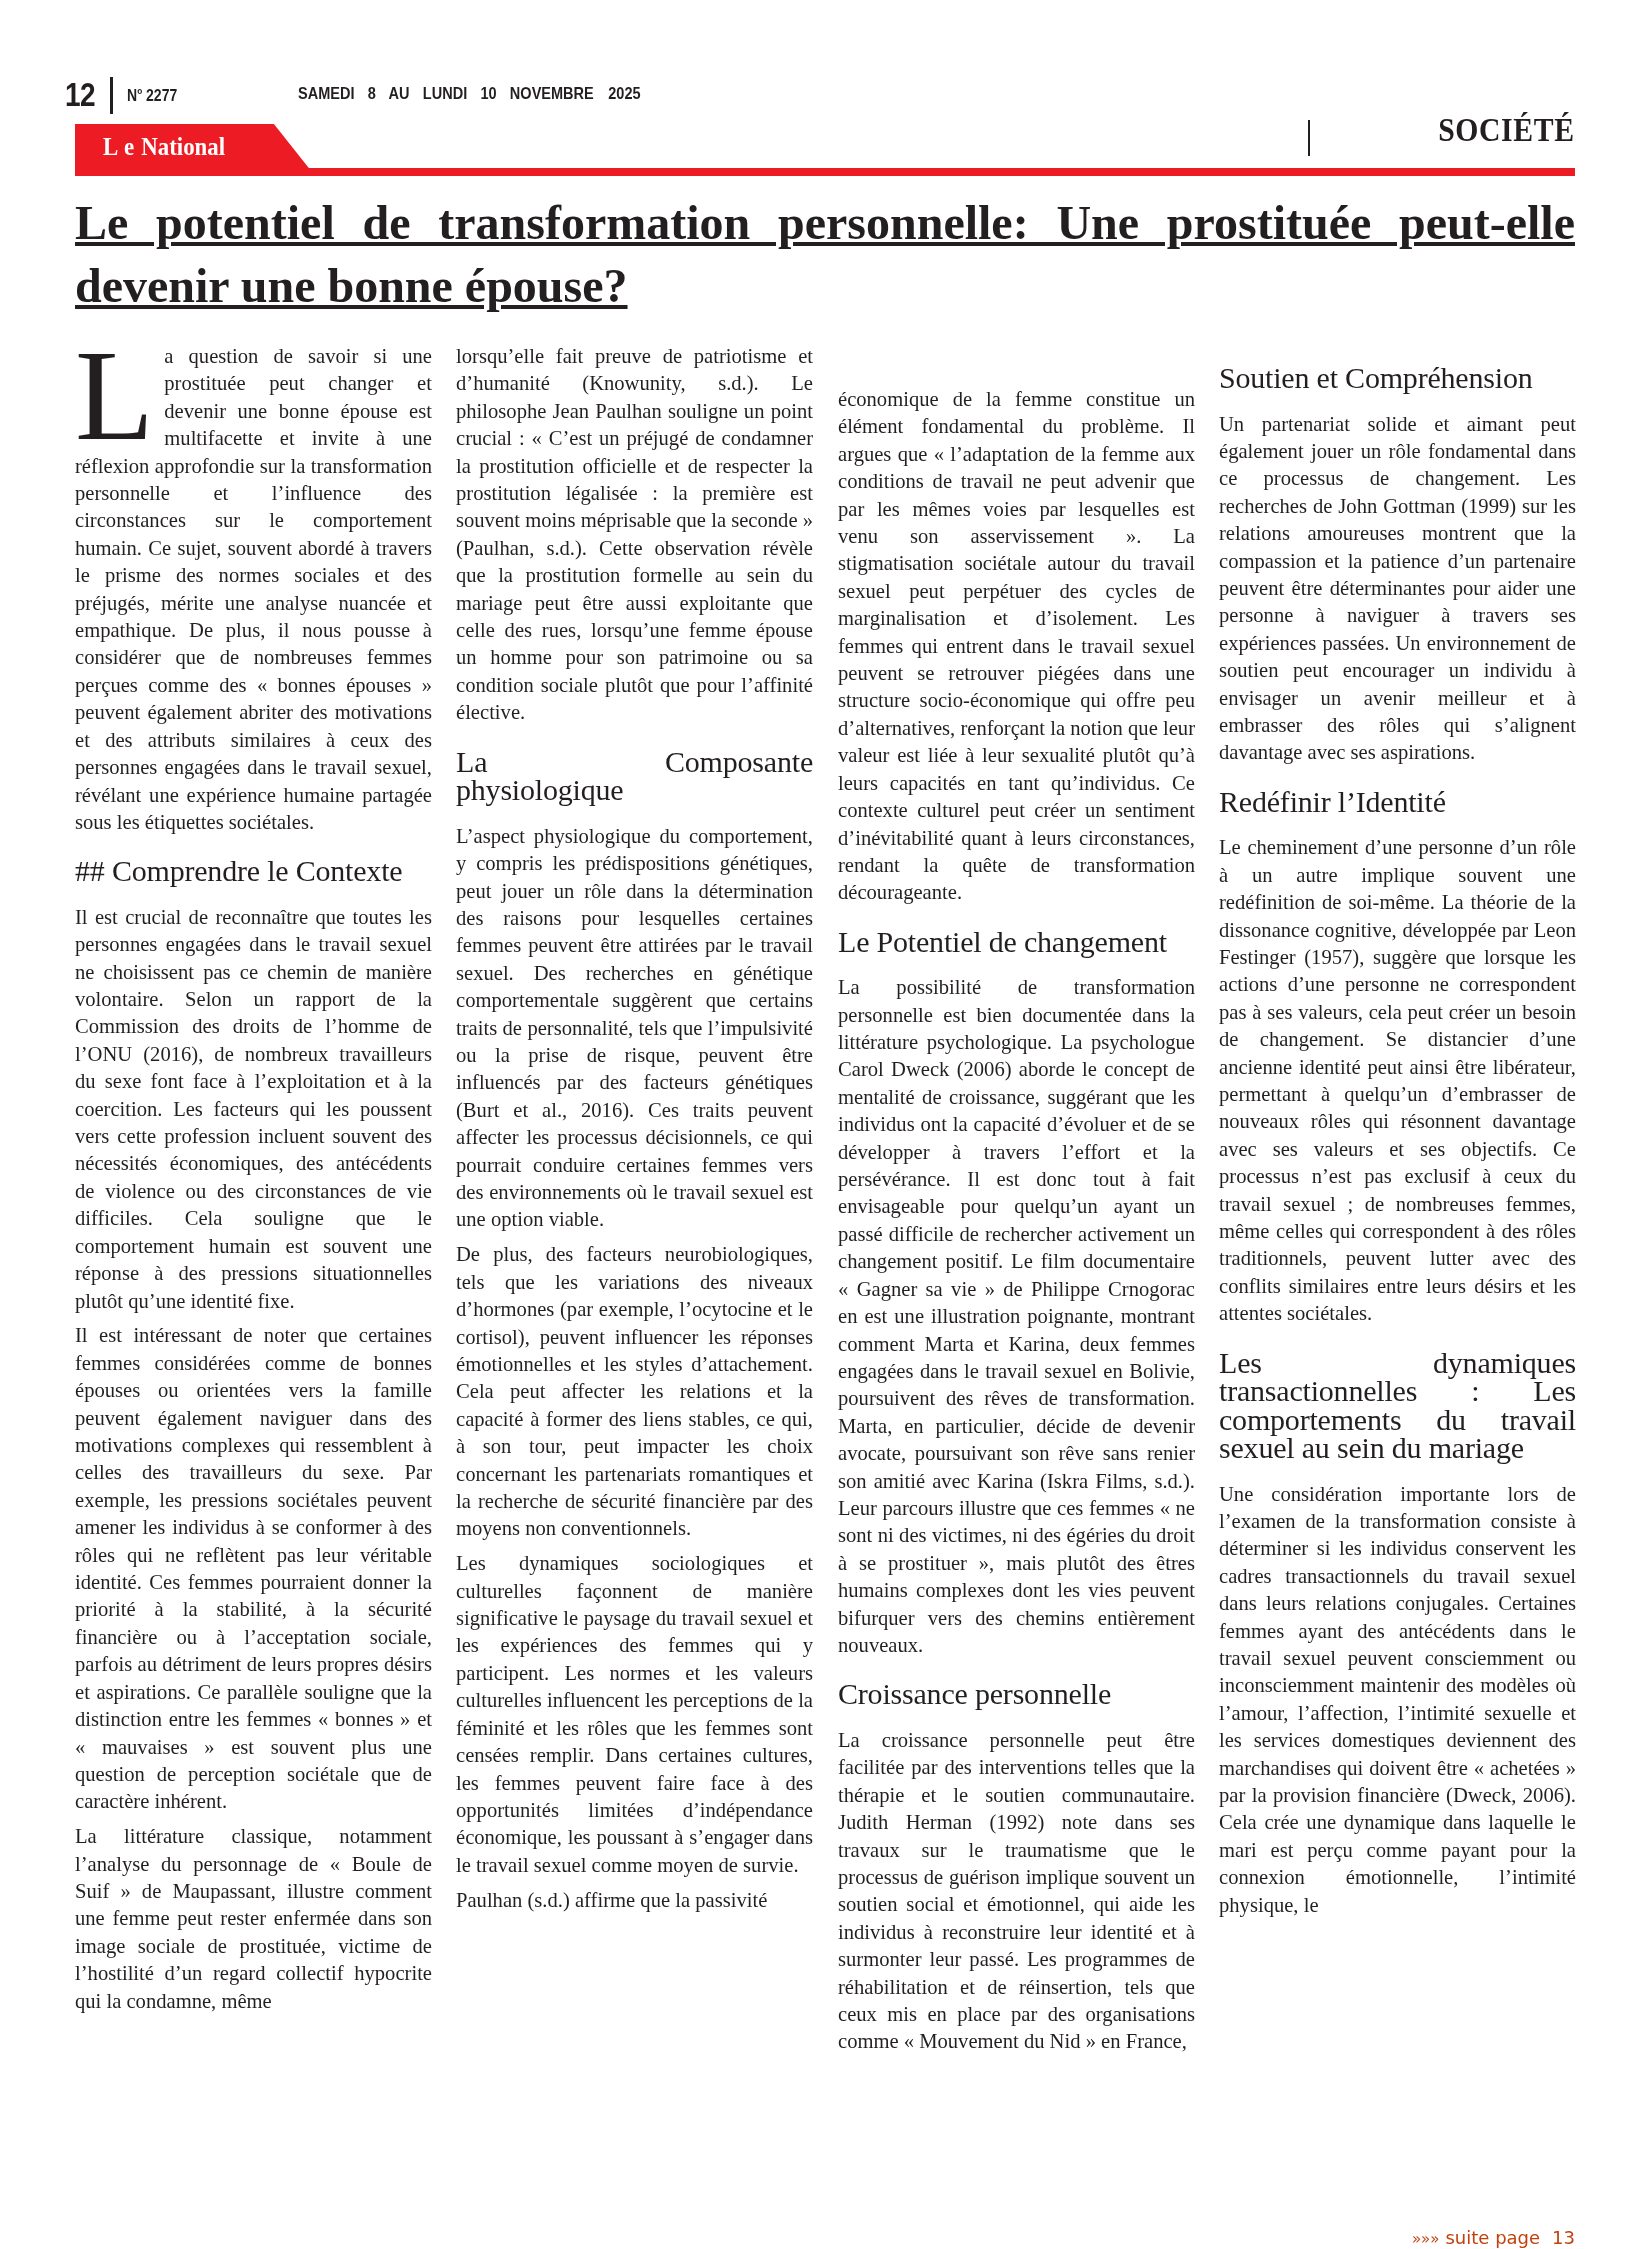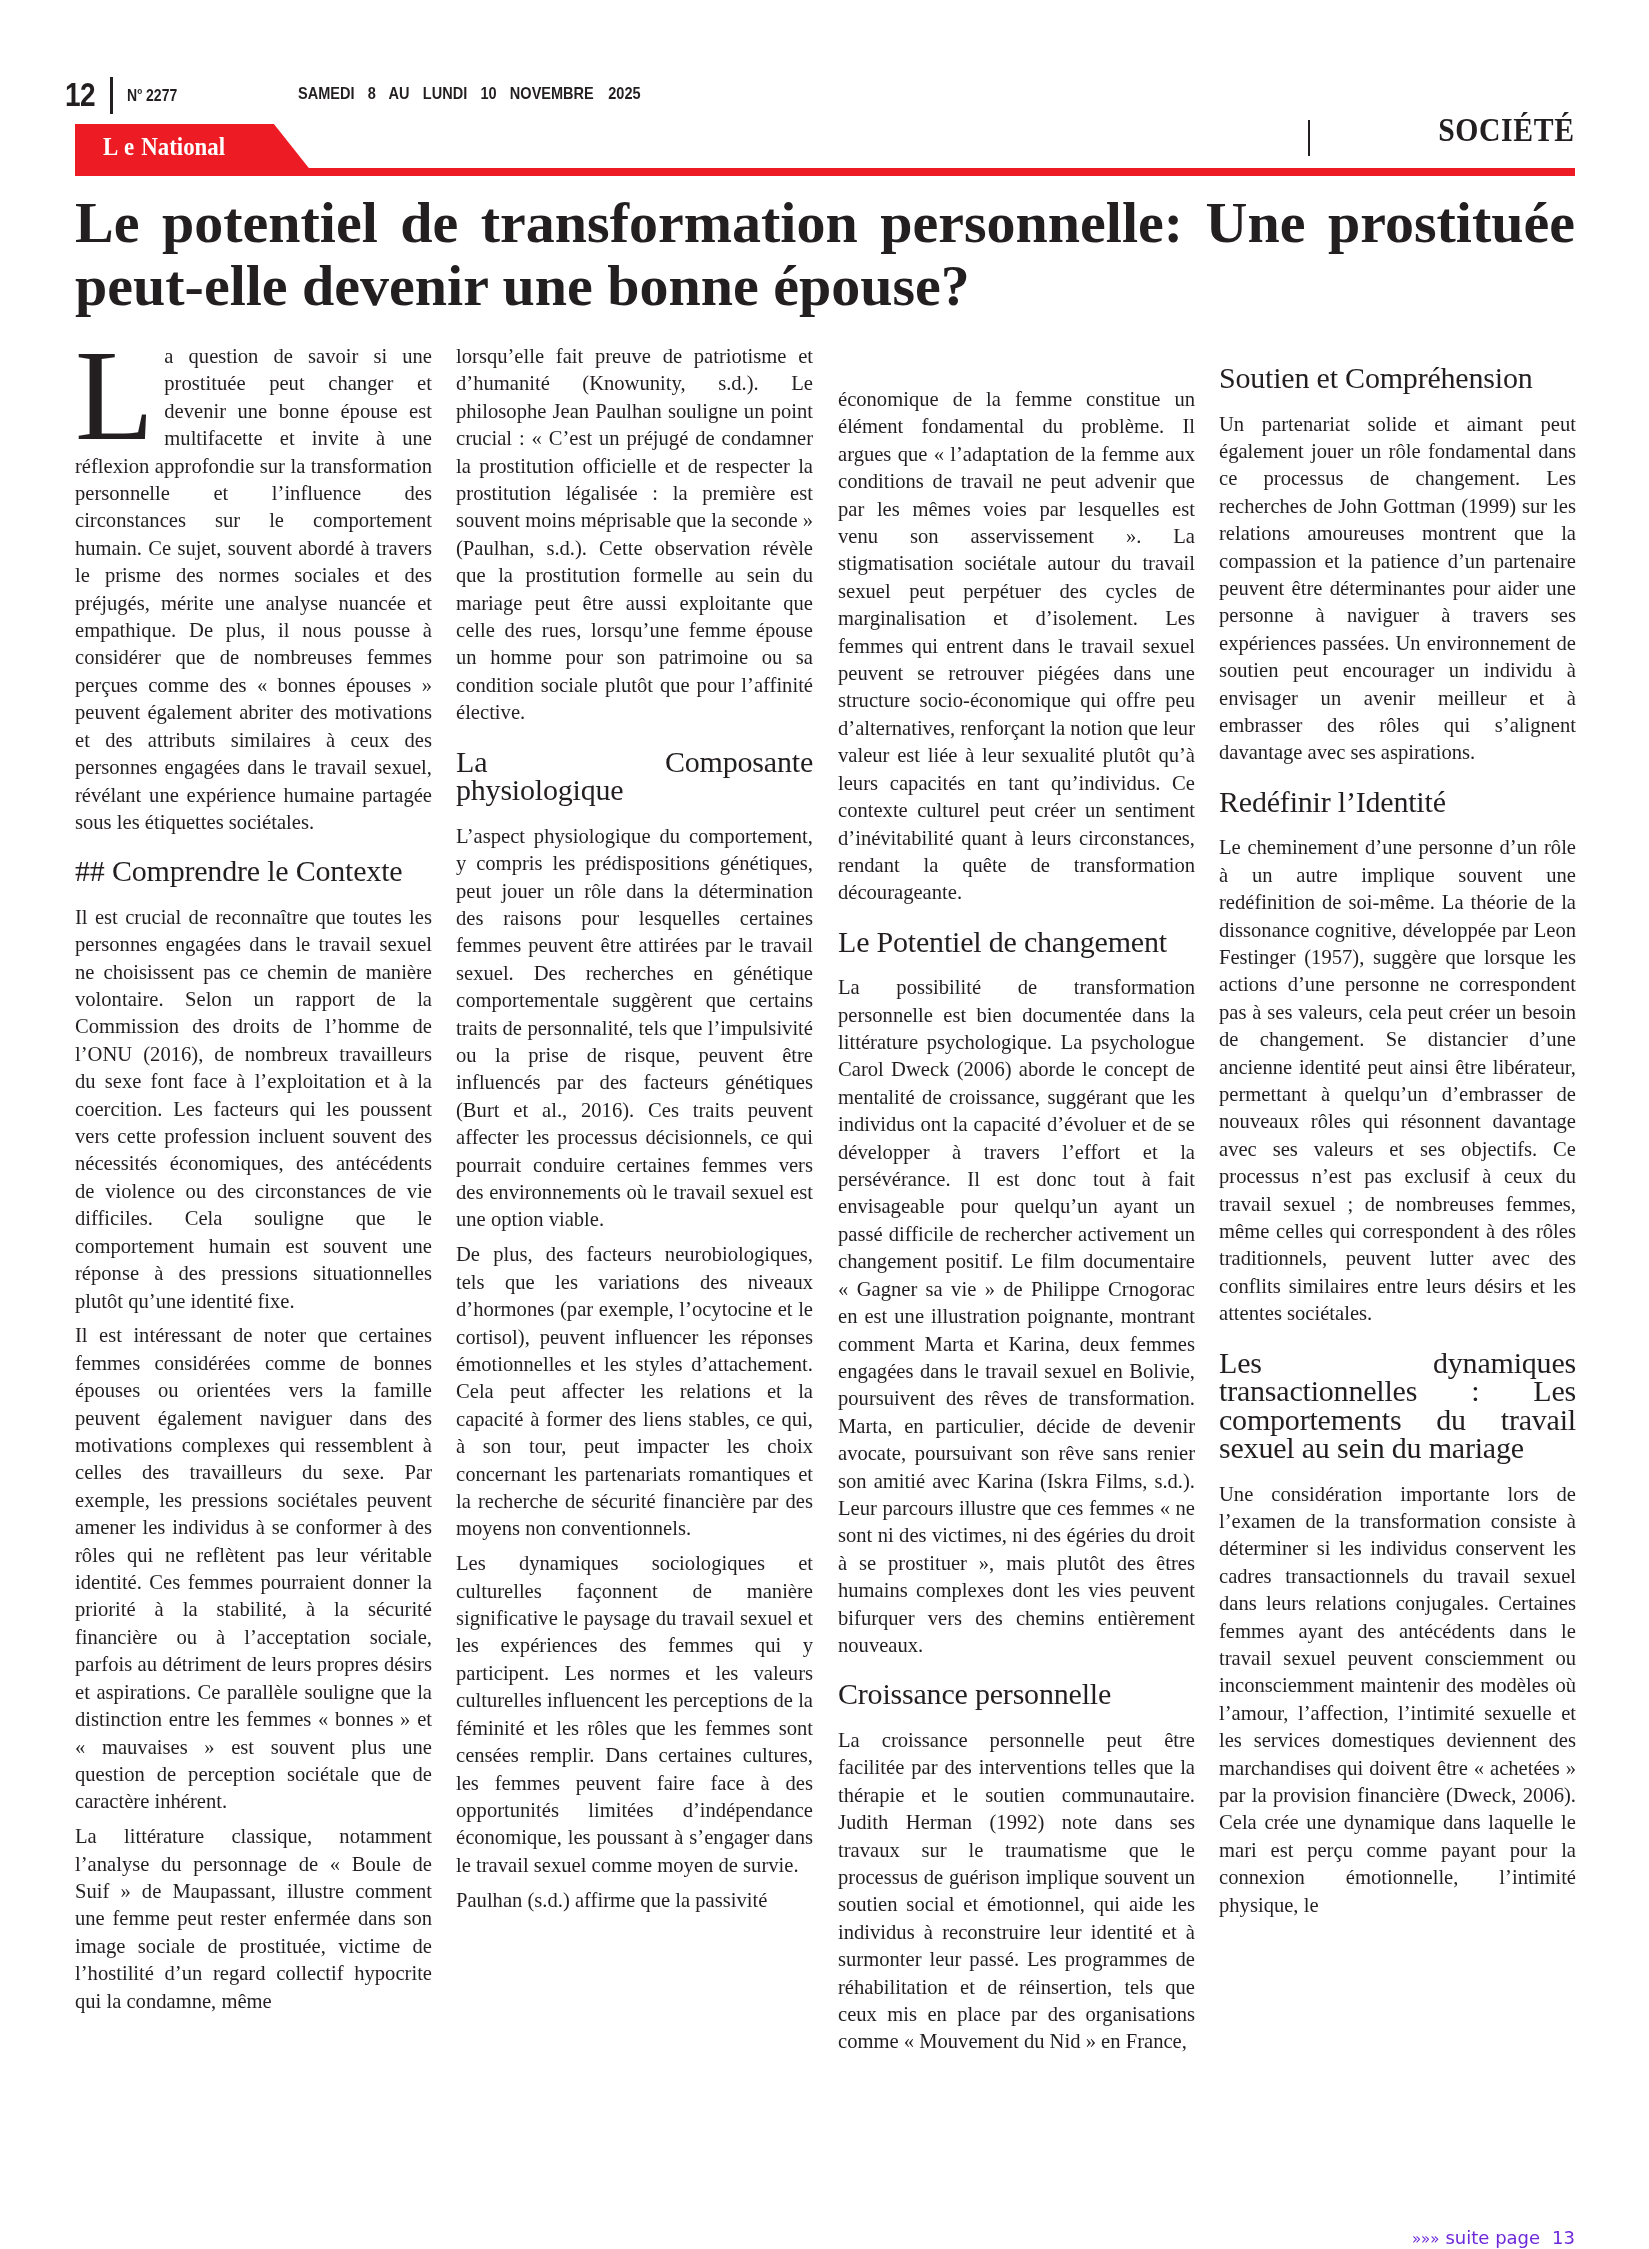--- a/index.html
+++ b/index.html
@@ -13,29 +13,29 @@
   .issue sup { font-size: 9.7px; }
   .date { position: absolute; left: 298px; top: 84px; font-family: "Liberation Sans", sans-serif; font-weight: 700; font-size: 16.5px; color: #231f20; word-spacing: 10.5px; transform: scaleX(0.88); transform-origin: left center; white-space: nowrap; }
   .date .year { margin-left: 16.5px; }
 
   .brand-band { position: absolute; left: 75px; top: 124px; width: 234px; height: 52px; background: #ed1c24; clip-path: polygon(0 0, 85% 0, 100% 85%, 100% 100%, 0 100%); }
   .brand { position: absolute; left: 103px; top: 132px; font-family: "Liberation Serif", serif; font-weight: 700; font-size: 26px; color: #ffffff; word-spacing: 1.5px; transform: scaleX(0.88); transform-origin: left center; white-space: nowrap; }
   .red-rule { position: absolute; left: 75px; top: 168px; width: 1500px; height: 8.2px; background: #ed1c24; }
   .section-bar { position: absolute; left: 1308px; top: 120px; width: 2.2px; height: 36px; background: #231f20; }
   .section { position: absolute; right: 75px; top: 112px; font-family: "Liberation Serif", serif; font-weight: 700; font-size: 33px; letter-spacing: 0.7px; color: #231f20; transform: scaleX(0.9); transform-origin: right center; }
 
-  .headline { position: absolute; left: 75px; top: 191px; width: 1500px; font-family: "Liberation Serif", serif; font-weight: 700; font-size: 58px; line-height: 63px; color: #231f20; text-align: justify; text-align-last: left; }
+  .headline { position: absolute; left: 75px; top: 191px; width: 1500px; font-family: "Liberation Serif", serif; font-weight: 700; font-size: 48px; line-height: 63px; color: #231f20; text-align: justify; text-align-last: left; text-decoration: underline; }
 
   .columns { position: absolute; top: 343px; left: 75px; width: 1500px; height: 1875px; }
   .col { position: absolute; top: 0; width: 357px; font-size: 20.6px; line-height: 27.4px; text-align: justify; hyphens: none; color: #231f20; }
   .col1 { left: 0; } .col2 { left: 381px; } .col3 { left: 763px; margin-top: 43px; } .col4 { left: 1144px; }
   .col p { margin-bottom: 7.5px; }
   .col h2 { font-family: "Liberation Serif", serif; font-weight: 400; font-size: 30px; line-height: 28.5px; margin: 21px 0 18px; color: #231f20; letter-spacing: -0.2px; }
   .dropcap { float: left; font-size: 129px; line-height: 96px; margin: 4.5px 10.5px -4.5px 0; font-weight: 400; color: #231f20; }
-  .suite { position: absolute; right: 0; top: 1884px; font-family: "DejaVu Sans", sans-serif; font-size: 18px; color: #6d28d9; white-space: nowrap; }
+  .suite { position: absolute; right: 0; top: 1884px; font-family: "DejaVu Sans", sans-serif; font-size: 18px; color: #c2410c; white-space: nowrap; }
   .suite .arrows { font-size: 15px; margin-right: 6px; }
   .suite .num { margin-left: 12px; }
 </style>
 </head>
 <body>
 
 <div class="folio">
   <span class="page-num">12</span>
   <span class="folio-bar"></span>
   <span class="issue"><span>N</span><sup>o</sup> <span>2277</span></span>

